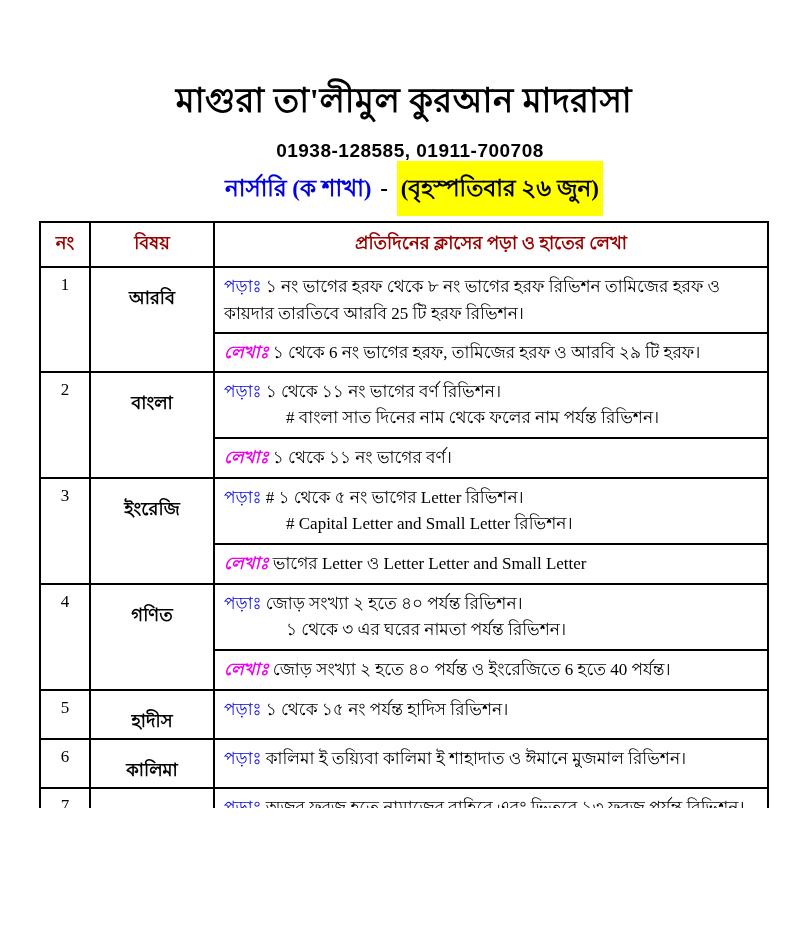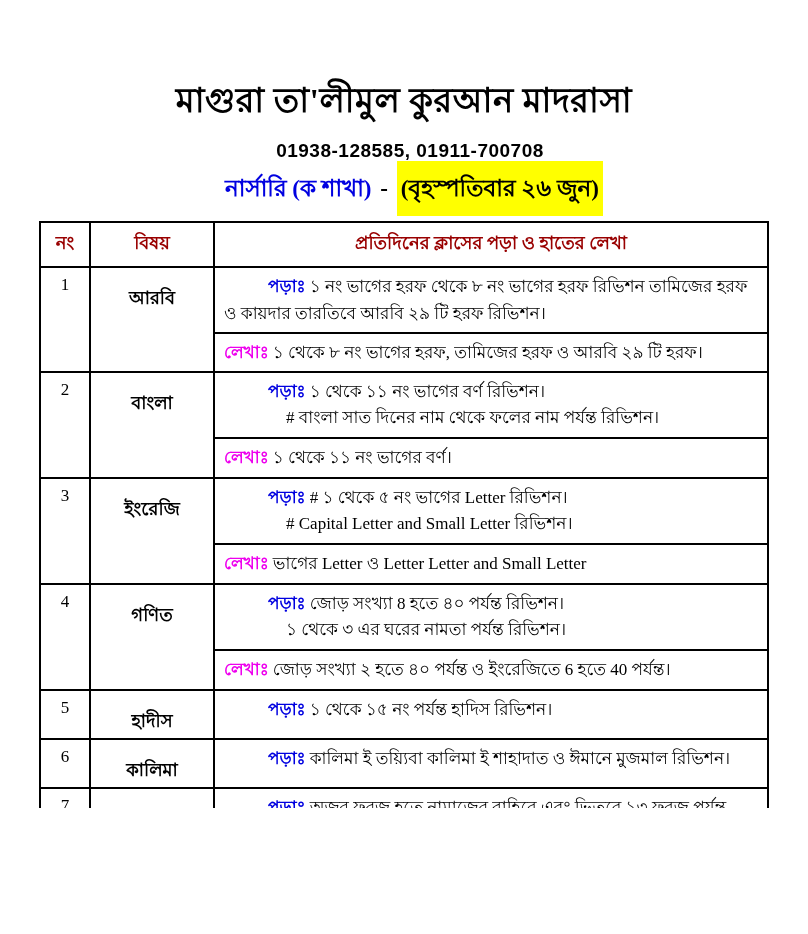--- a/index.html
+++ b/index.html
@@ -57,22 +57,22 @@
     font-family:"Liberation Serif","DejaVu Serif",serif;
   }
   td.subject-cell{
     text-align:center; padding-top:16px;
     font-weight:bold; font-size:18px;
   }
   td.content-cell{
     padding:6px 9px 4px 9px;
     font-size:17px; line-height:1.58;
   }
-  .pora-label{ color:var(--pora-blue); font-weight:bold; margin-right:4px;margin-left:44px; }
-  .lekha-label{ color:var(--lekha-magenta); font-weight:bold; margin-right:4px; }
+  .pora-label{ color:var(--pora-blue); font-weight:normal; margin-right:4px; }
+  .lekha-label{ color:var(--lekha-magenta); font-weight:bold; margin-right:4px;font-style:italic; }
   .pora-line2{ margin-left:62px; }
   
   .h64{height:64px;} .h66{height:66px;}
   .h38{height:38px;} .h40{height:40px;}
   .h42{height:42px;} .h60{height:60px;}
 </style>
 </head>
 <body>
 
 <div class="page">
@@ -99,26 +99,26 @@
         <th>বিষয়</th>
         <th>প্রতিদিনের ক্লাসের পড়া ও হাতের লেখা</th>
       </tr>
     </thead>
     <tbody>
 
       <tr>
         <td class="no-cell" rowspan="2">1</td>
         <td class="subject-cell" rowspan="2">আরবি</td>
         <td class="content-cell h64">
-          <span class="pora-label">পড়াঃ</span><span class="pora-text">১ নং ভাগের হরফ থেকে ৮ নং ভাগের হরফ  রিভিশন তামিজের হরফ ও কায়দার তারতিবে আরবি ২৯ টি হরফ রিভিশন।</span>
+          <span class="pora-label">পড়াঃ</span><span class="pora-text">১ নং ভাগের হরফ থেকে ৮ নং ভাগের হরফ  রিভিশন তামিজের হরফ ও কায়দার তারতিবে আরবি 25 টি হরফ রিভিশন।</span>
         </td>
       </tr>
       <tr>
         <td class="content-cell h38">
-          <span class="lekha-label">লেখাঃ</span><span class="lekha-text">১ থেকে ৮ নং ভাগের হরফ, তামিজের হরফ ও আরবি ২৯ টি হরফ।</span>
+          <span class="lekha-label">লেখাঃ</span><span class="lekha-text">১ থেকে 6 নং ভাগের হরফ, তামিজের হরফ ও আরবি ২৯ টি হরফ।</span>
         </td>
       </tr>
 
       <tr>
         <td class="no-cell" rowspan="2">2</td>
         <td class="subject-cell" rowspan="2">বাংলা</td>
         <td class="content-cell h66">
           <span class="pora-label">পড়াঃ</span><span class="pora-text">১ থেকে ১১ নং ভাগের বর্ণ রিভিশন।</span>
           <div class="pora-line2"># বাংলা সাত দিনের নাম থেকে ফলের নাম পর্যন্ত রিভিশন।</div>
         </td>
@@ -140,21 +140,21 @@
       <tr>
         <td class="content-cell h40">
           <span class="lekha-label">লেখাঃ</span><span class="lekha-text">ভাগের Letter ও Letter Letter and Small Letter</span>
         </td>
       </tr>
 
       <tr>
         <td class="no-cell" rowspan="2">4</td>
         <td class="subject-cell" rowspan="2">গণিত</td>
         <td class="content-cell h66">
-          <span class="pora-label">পড়াঃ</span><span class="pora-text">জোড় সংখ্যা 8 হতে ৪০ পর্যন্ত রিভিশন।</span>
+          <span class="pora-label">পড়াঃ</span><span class="pora-text">জোড় সংখ্যা ২ হতে ৪০ পর্যন্ত রিভিশন।</span>
           <div class="pora-line2">১ থেকে ৩ এর ঘরের নামতা পর্যন্ত  রিভিশন।</div>
         </td>
       </tr>
       <tr>
         <td class="content-cell h40">
           <span class="lekha-label">লেখাঃ</span><span class="lekha-text">জোড় সংখ্যা ২ হতে ৪০ পর্যন্ত ও ইংরেজিতে 6 হতে 40 পর্যন্ত।</span>
         </td>
       </tr>
 
       <tr>

